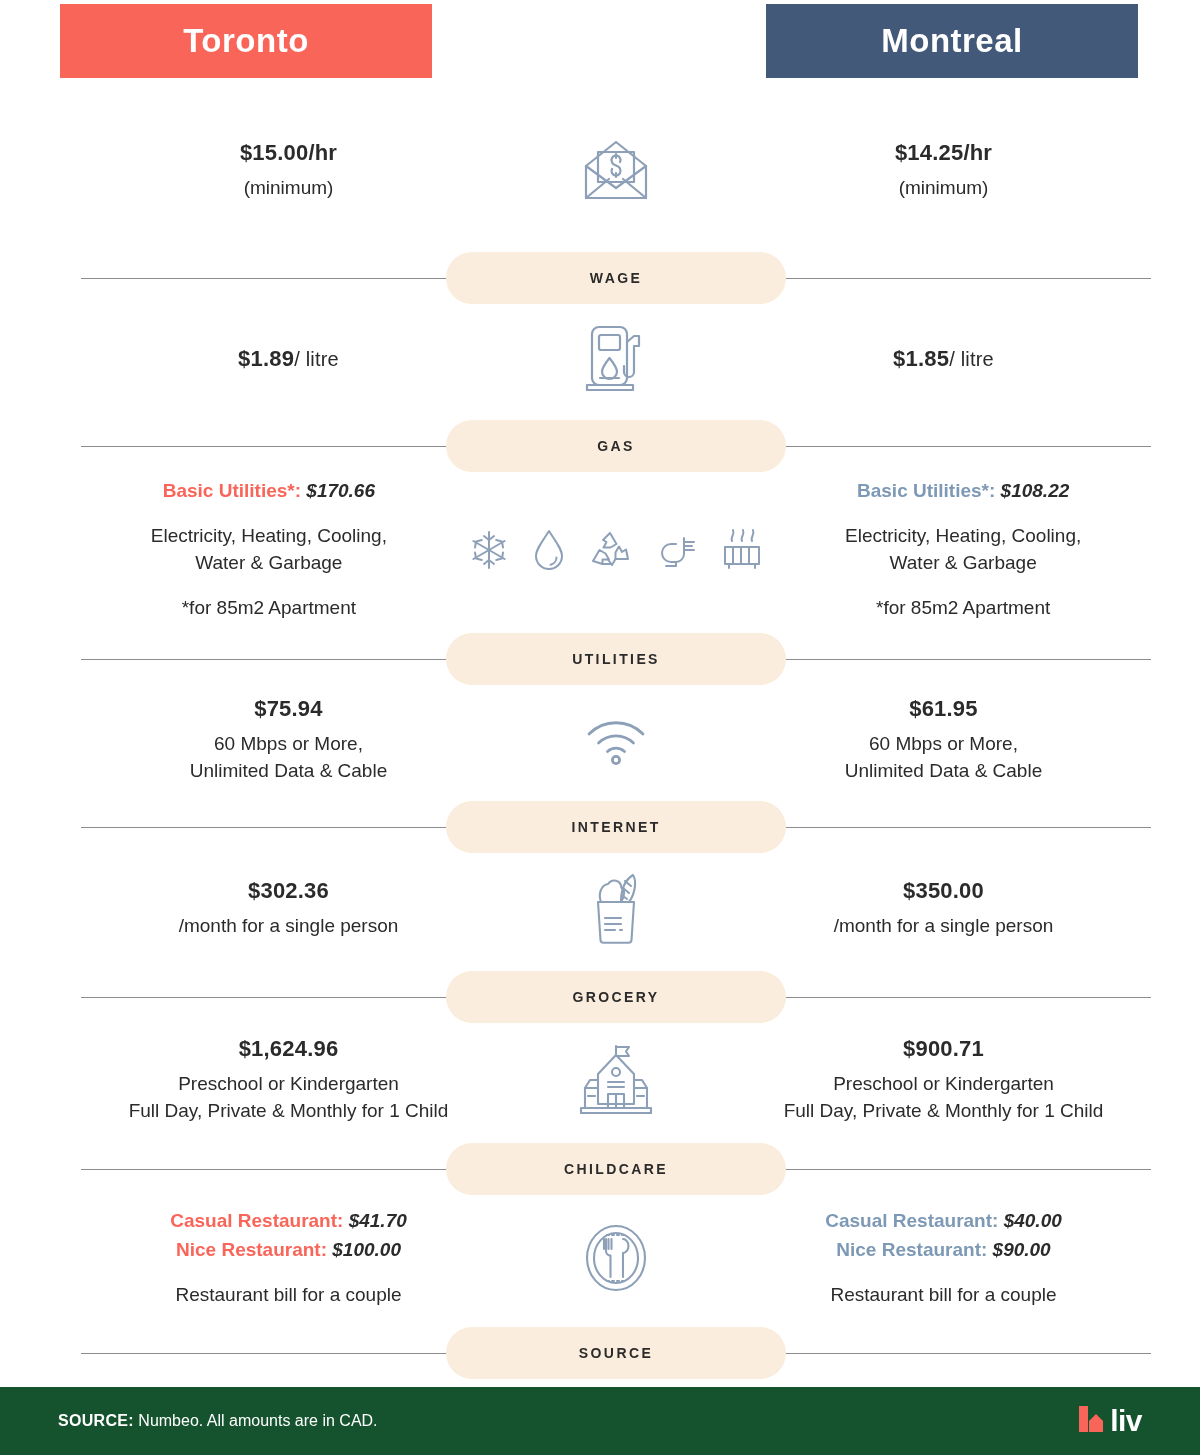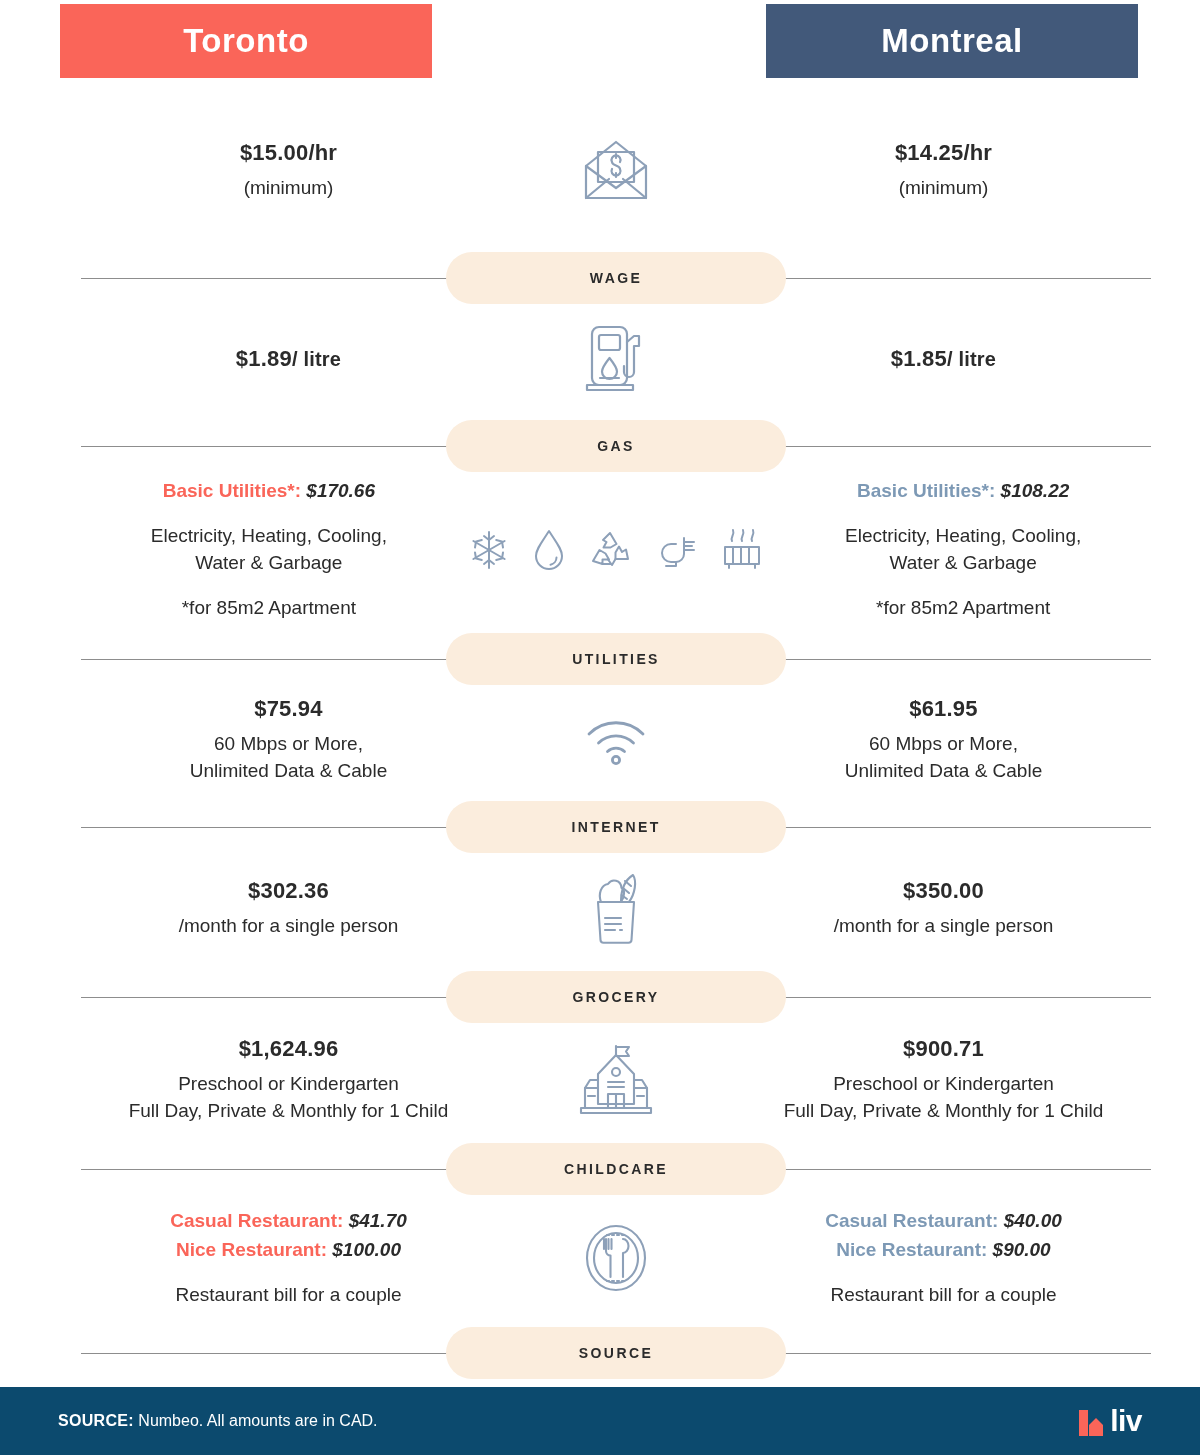--- a/index.html
+++ b/index.html
@@ -63,21 +63,21 @@
     justify-content: center;
   }
 
   .amount {
     font-size: 22px;
     font-weight: bold;
     color: #2b2b2b;
     letter-spacing: 0.2px;
   }
   .amount .unit {
-    font-weight: bold;
+    font-weight: normal;
     font-size: 20px;
   }
   .sub {
     font-size: 19px;
     font-weight: normal;
     color: #2b2b2b;
     line-height: 1.42;
   }
   .gap-sm { height: 9px; }
   .gap-md { height: 18px; }
@@ -136,34 +136,34 @@
     gap: 22px;
   }
 
   
   .footer {
     position: absolute;
     left: 0;
     bottom: 0;
     width: 1200px;
     height: 68px;
-    background: #0c4a6e;
+    background: #14532d;
     display: flex;
     align-items: center;
     justify-content: space-between;
     padding: 16px 58px;
   }
   .footer-text {
     color: #ffffff;
     font-size: 16px;
   }
   .footer-text b { font-weight: bold; letter-spacing: 0.3px; }
   .logo {
     display: flex;
-    align-items: flex-end;
+    align-items: flex-start;
     gap: 7px;
   }
   .logo-word {
     color: #ffffff;
     font-size: 30px;
     font-weight: bold;
     letter-spacing: -0.5px;
   }
 </style>
 </head>

